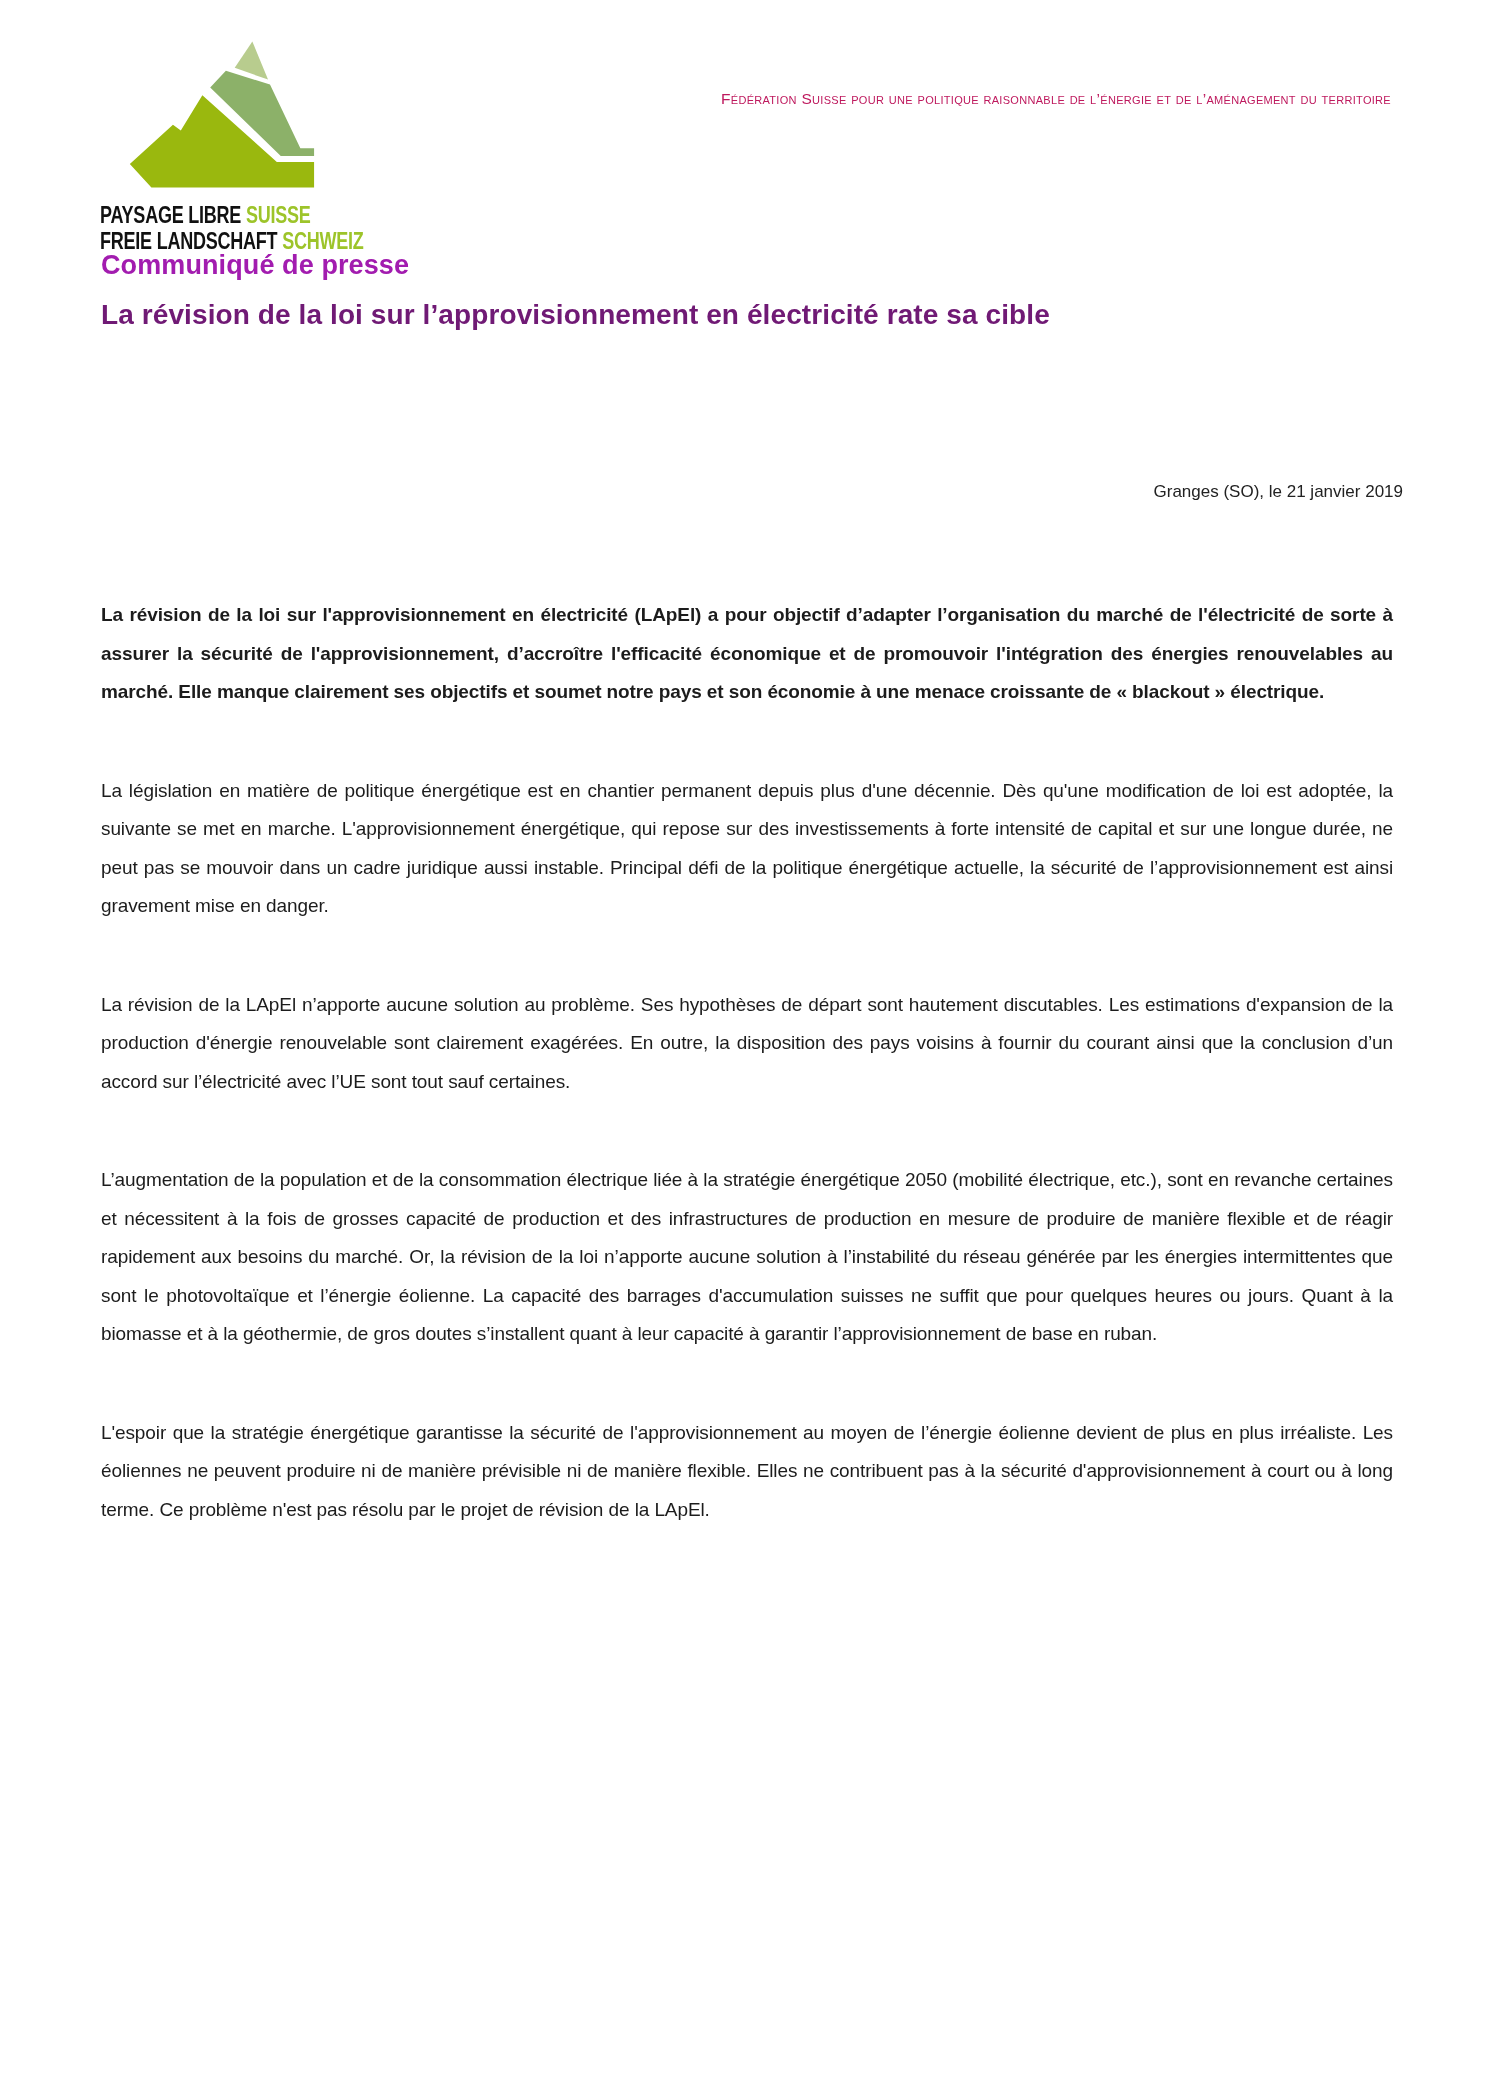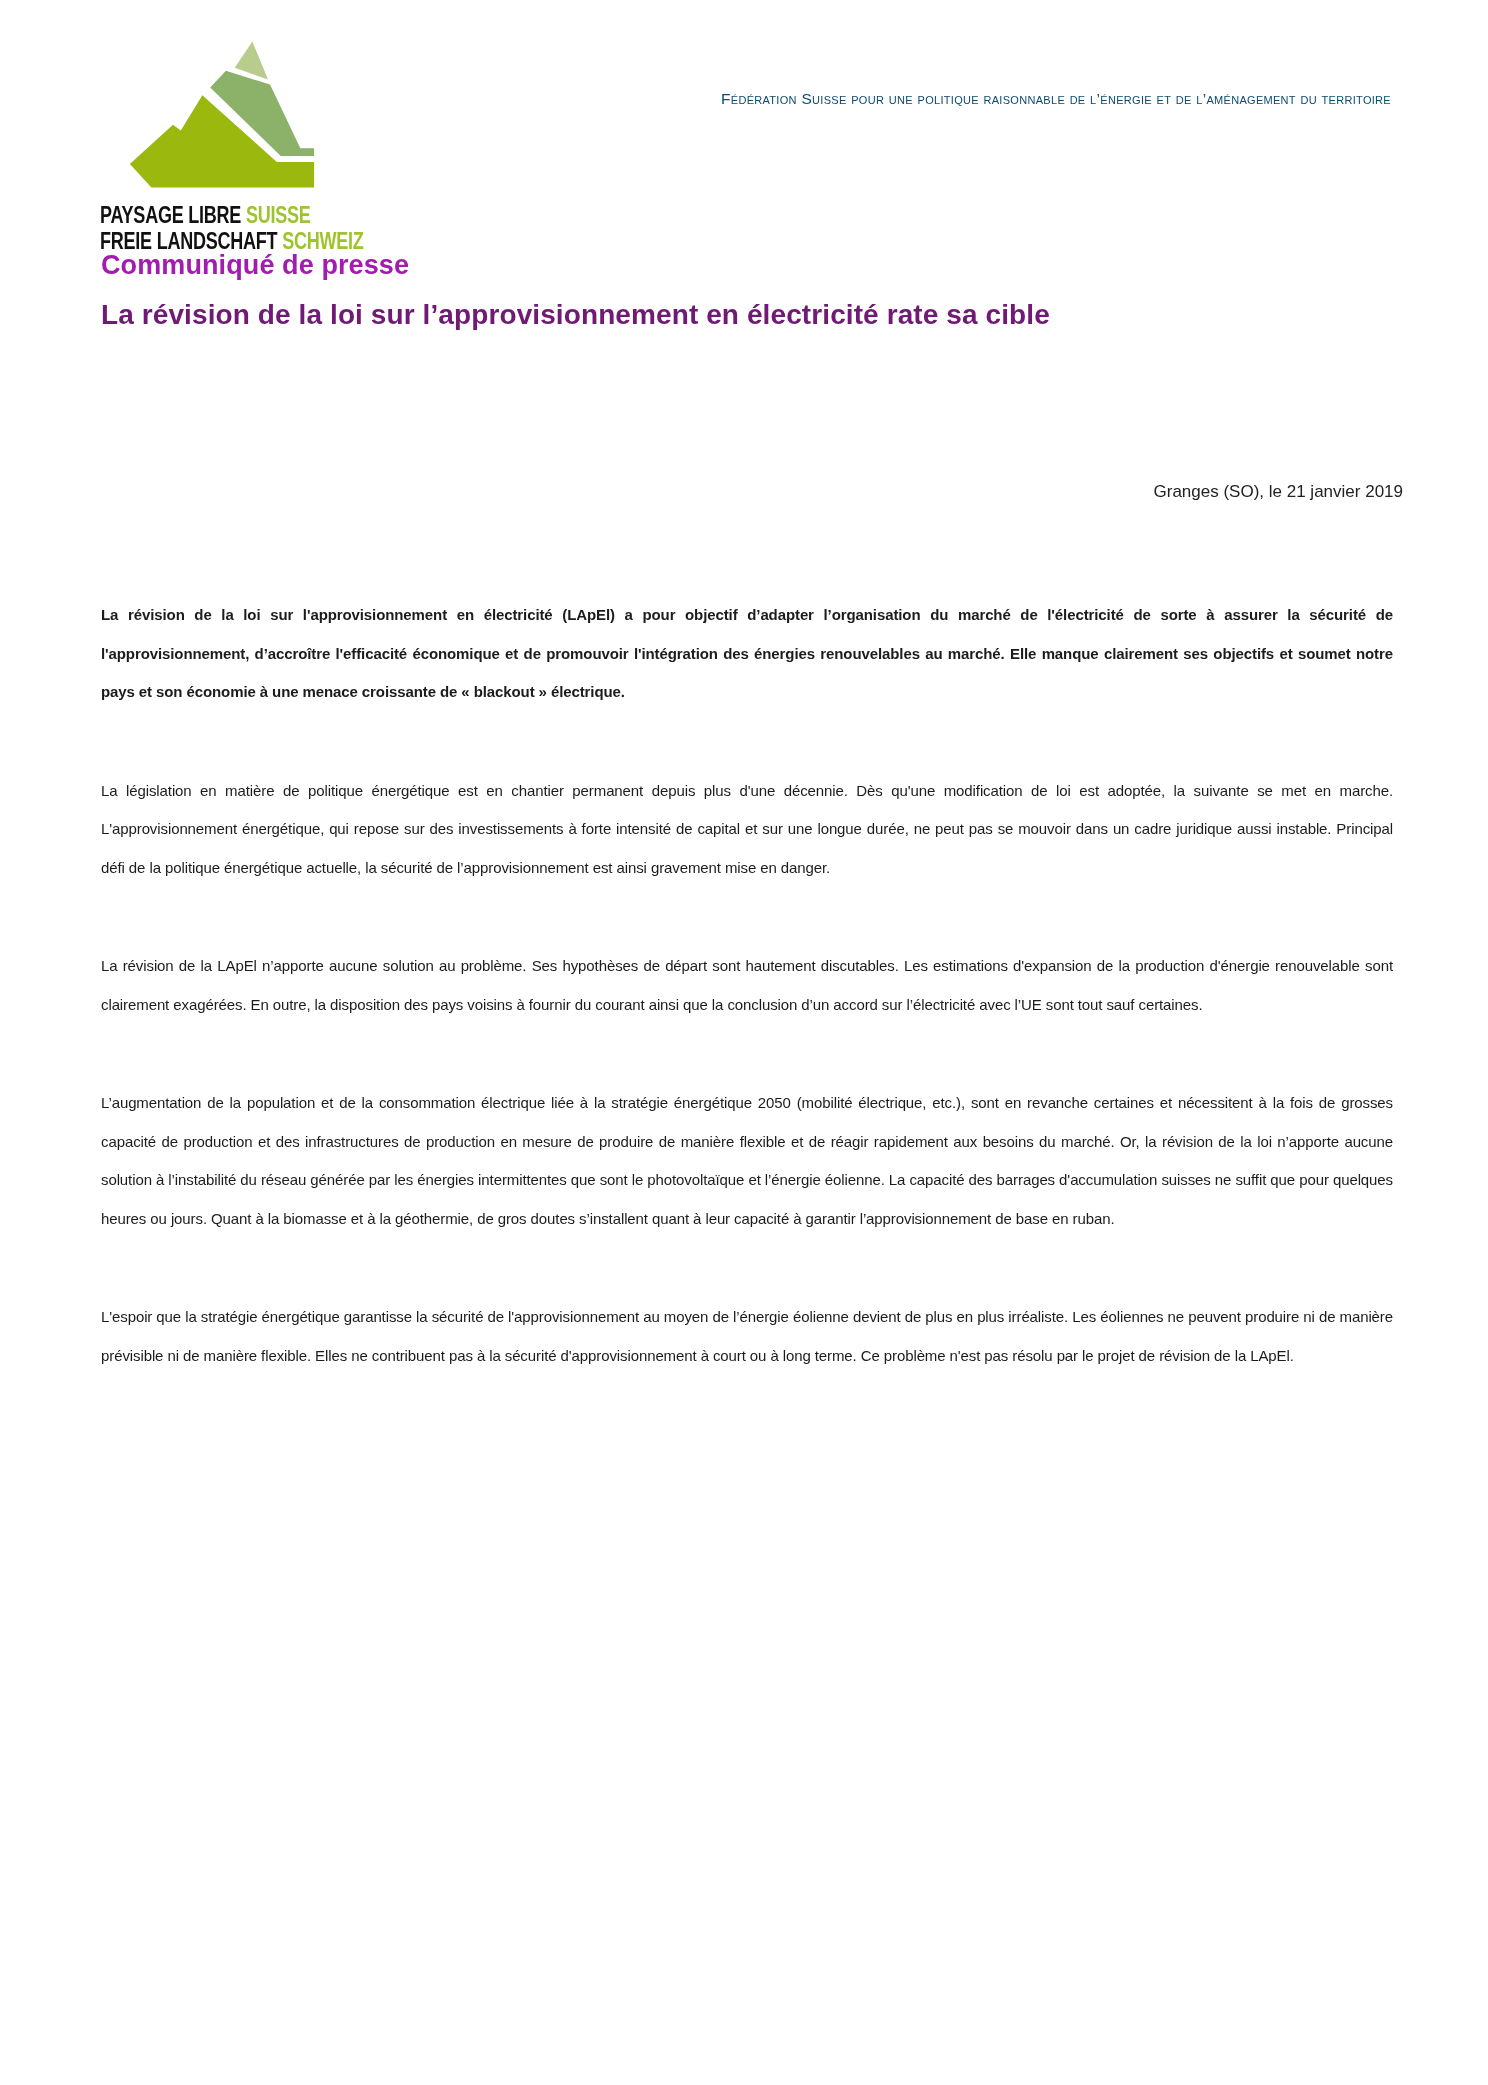--- a/index.html
+++ b/index.html
@@ -20,21 +20,21 @@
   
   .org-lines {
     position: absolute;
     top: 84px;
     right: 97px;
     text-align: right;
     font-variant: small-caps;
     font-size: 15.5px;
     letter-spacing: 0.3px;
     line-height: 30px;
-    color: #0c4a6e;
+    color: #be185d;
     white-space: nowrap;
   }
 
   
   .logo { position: absolute; left: 100px; top: 26px; width: 260px; }
   .logo-mountain { display: block; margin-left: 22px; }
   .wordmark { margin-top: 10px; }
   .wordmark-line {
     font-size: 24px;
     font-weight: 800;
@@ -75,21 +75,21 @@
   }
 
   
   .body-text {
     position: absolute;
     left: 101px;
     top: 596px;
     width: 1292px;
   }
   .body-text p {
-    font-size: 15px;
+    font-size: 19px;
     line-height: 38.5px;
     text-align: justify;
     color: #1c1c1c;
     margin-bottom: 60px;
     letter-spacing: -0.1px;
   }
   .body-text p.lead { font-weight: 700; }
 
   
   .contact {

